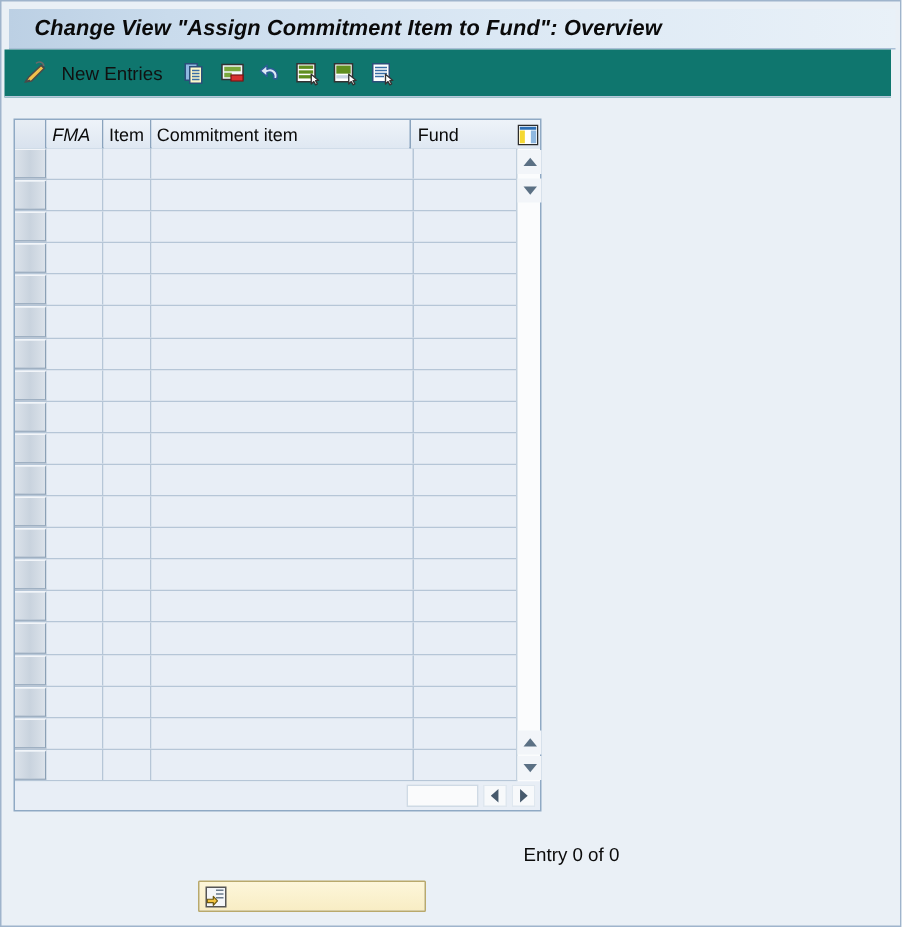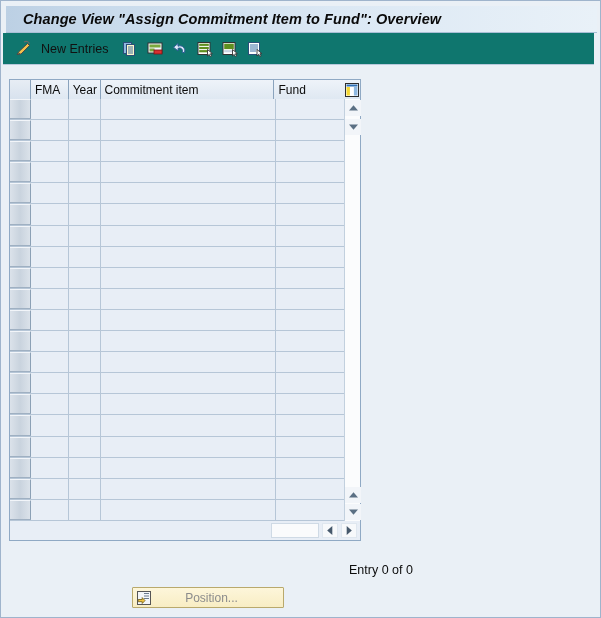--- a/index.html
+++ b/index.html
@@ -126,21 +126,21 @@
     padding-left: 4px;
     height: 19px;
     overflow: hidden;
     white-space: nowrap;
   }
   .hdr-selector {
     width: 21px;
     padding-left: 0;
     background: linear-gradient(to bottom, #e7edf4 0%, #d8e2ee 100%);
   }
-  .hdr-fma   { width: 38px; }
+  .hdr-fma   { width: 38px; font-style: italic; }
   .hdr-year  { width: 32px; }
   .hdr-ci    { width: 175px; }
   .hdr-fund  { width: 70px; border-right: none; }
   .hdr-config {
     width: 16px;
     border-right: none;
     padding-left: 0;
     justify-content: center;
     background: linear-gradient(to bottom, #eef3f9 0%, #dfe8f2 100%);
   }
@@ -359,21 +359,21 @@
 
     </div>
 
   </div>
 
   <div id="grid-panel">
 
     <div id="grid-header">
       <div class="hdr-cell hdr-selector"></div>
       <div class="hdr-cell hdr-fma">FMA</div>
-      <div class="hdr-cell hdr-year">Year</div>
+      <div class="hdr-cell hdr-year">Item</div>
       <div class="hdr-cell hdr-ci">Commitment item</div>
       <div class="hdr-cell hdr-fund">Fund</div>
       <div class="hdr-cell hdr-config">
         <svg width="14" height="14" viewBox="0 0 14 14">
           <rect x="0.5" y="0.5" width="13" height="13" fill="#ffffff" stroke="#2d2d2d" stroke-width="1"></rect>
           <rect x="1.5" y="1.5" width="11" height="2" fill="#2d6fb5"></rect>
           <rect x="1.5" y="4" width="3.4" height="8.5" fill="#f5d832"></rect>
           <rect x="5.2" y="4" width="3.4" height="8.5" fill="#ffffff"></rect>
           <rect x="8.9" y="4" width="3.6" height="8.5" fill="#8fb8e0"></rect>
         </svg>
@@ -569,18 +569,17 @@
       <svg width="16" height="16" viewBox="0 0 16 16">
         <rect x="1.5" y="1.5" width="13" height="13" fill="#f4f6f8" stroke="#555" stroke-width="1"></rect>
         <g stroke="#6b7b8c" stroke-width="1">
           <line x1="8" y1="3.5" x2="13" y2="3.5"></line>
           <line x1="8" y1="6" x2="13" y2="6"></line>
           <line x1="8" y1="8.5" x2="13" y2="8.5"></line>
         </g>
         <path d="M2.2 9.5 L6.2 9.5 L6.2 7.6 L9 10.6 L6.2 13.5 L6.2 11.7 L2.2 11.7 Z" fill="#f3c53f" stroke="#6e5a12" stroke-width="0.8" stroke-linejoin="round"></path>
       </svg>
     </span>
-    <span id="position-button-label">Position...</span>
   </div>
 
   <div id="entry-status">Entry 0 of 0</div>
 
 </div>
 
 </body></html>

